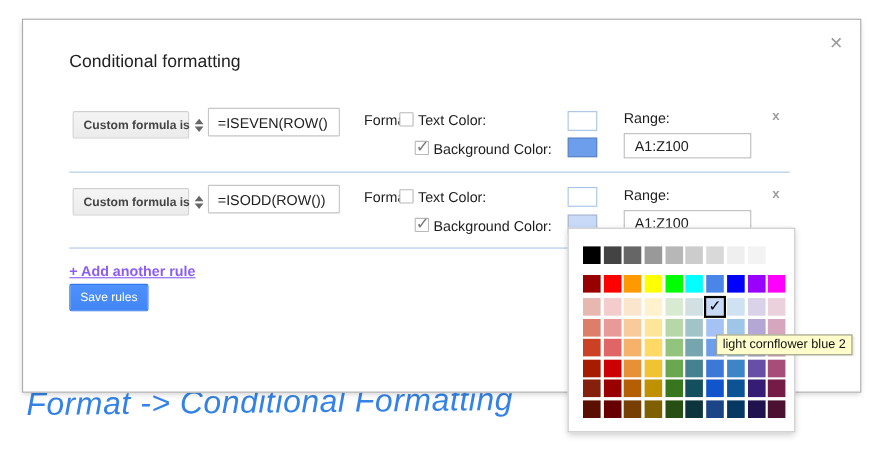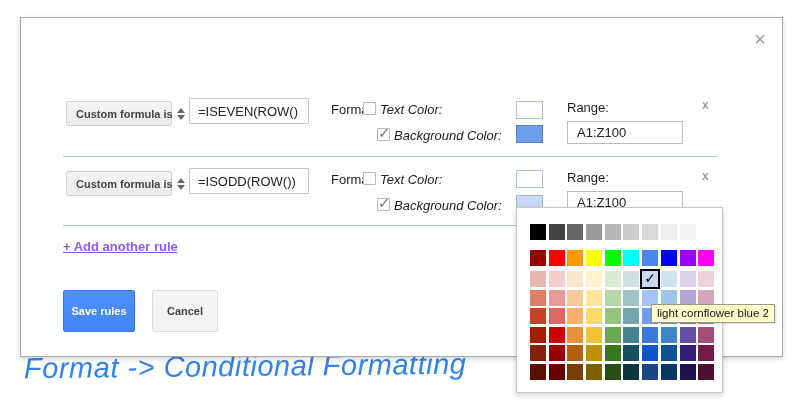--- a/index.html
+++ b/index.html
@@ -24,38 +24,38 @@
   .tri-dn { width:0;height:0;border-left:4px solid transparent;border-right:4px solid transparent;border-top:5px solid #666; }
 
   .formula-input { position:absolute; left:168px; width:120px; height:26px; border:1px solid #c6c6c6;
                    border-radius:1px; font-size:13px; color:#222; padding:0 8px; outline:none;
                    font-family:"Liberation Sans","DejaVu Sans",sans-serif; background:#fff; }
 
   .fmt-label { position:absolute; left:310px; font-size:13px; color:#1d1d1d; }
   .cbox { position:absolute; width:13px; height:13px; border:1px solid #b9b9b9; border-radius:1px; background:#fff; cursor:pointer; }
   .cbox .chk { display:none; position:absolute; left:0px; top:-5px; font-size:15px; font-weight:bold; color:#777; }
   .cbox.on .chk { display:block; }
-  .cb-label { position:absolute; font-size:13px; color:#1d1d1d;font-style:italic; }
+  .cb-label { position:absolute; font-size:13px; color:#1d1d1d; }
 
   .swatch-btn { position:absolute; left:495px; width:27px; height:18px; cursor:pointer;
                 border:1px solid rgba(0,0,0,.18); }
   .swatch-btn.white { border:1px solid #a5c4e8; }
 
   .range-label { position:absolute; left:546px; font-size:13px; color:#1d1d1d; }
   .range-input { position:absolute; left:546px; width:116px; height:23px; border:1px solid #bdbdbd;
                  font-size:13px; color:#222; padding:0 9px; outline:none;
                  font-family:"Liberation Sans","DejaVu Sans",sans-serif; background:#fff; }
   .rule-x { position:absolute; left:681px; font-size:12px; font-weight:bold; color:#9e9e9e; cursor:pointer; line-height:12px; }
 
   .divider { position:absolute; left:42px; width:655px; height:1px; background:#abc8e4; }
 
   .add-rule { position:absolute; left:42px; top:221px; font-size:13px; font-weight:bold;
               color:#8b5cf6; text-decoration:underline; cursor:pointer; }
 
-  .btn { position:absolute; top:272px; height:42px; border-radius:2px; font-size:11px; font-weight:bold;
+  .btn { position:absolute; top:240px; height:25px; border-radius:2px; font-size:11px; font-weight:normal;
          display:flex; align-items:center; justify-content:center; cursor:pointer; }
   .btn-save { left:42px; width:72px; color:#fff; background:linear-gradient(#4d90fe,#4285f4);
               border:1px solid #3079ed; }
   .btn-cancel { left:131px; width:66px; color:#444; background:linear-gradient(#f7f7f7,#f1f1f1);
                 border:1px solid #dcdcdc; }
 
   
   .palette { position:absolute; left:516px; top:207px; width:207px; height:186px; background:#fff;
              border:1px solid #c8c8c8; box-shadow:0 2px 6px rgba(0,0,0,.2); z-index:10; padding:16px 0 0 13px; }
   .pal-row { display:flex; gap:2.7px; margin-bottom:2.6px; }
@@ -72,20 +72,21 @@
   .caption { position:absolute; left:24px; top:350px; font-size:29px; font-style:italic;
              color:#3382e7; transform:rotate(-.6deg); letter-spacing:.5px; white-space:nowrap; }
 </style>
 </head>
 <body>
 
 <div class="stage">
 
   <div class="dialog">
     <span class="dlg-close">×</span>
+    <div class="dlg-title">Conditional formatting</div>
 
     <div class="rule">
       <div class="cond-select" style="top:83px">
         <span class="lbl">Custom formula is</span>
         <span class="updown">
             <span class="tri-up"></span>
             <span class="tri-dn"></span>
           </span>
       </div>
       <input class="formula-input" style="top: 80px;" value="=ISEVEN(ROW()">
@@ -129,21 +130,20 @@
       <div class="swatch-btn" style="top: 177px; background: rgb(201, 218, 248);"></div>
       <div class="range-label" style="top:152px">Range:</div>
       <input class="range-input" style="top: 173px;" value="A1:Z100">
       <div class="rule-x" style="top:152px">x</div>
     </div>
 
     <div class="divider" style="top:207px"></div>
 
     <div class="add-rule">+ Add another rule</div>
     <div class="btn btn-save">Save rules</div>
-    <div class="btn btn-cancel">Cancel</div>
   </div>
 
   <div class="palette">
     <div>
         <div class="pal-row g1">
           <div class="swatch" style="background: rgb(0, 0, 0);"></div>
           <div class="swatch" style="background: rgb(67, 67, 67);"></div>
           <div class="swatch" style="background: rgb(102, 102, 102);"></div>
           <div class="swatch" style="background: rgb(153, 153, 153);"></div>
           <div class="swatch" style="background: rgb(183, 183, 183);"></div>

